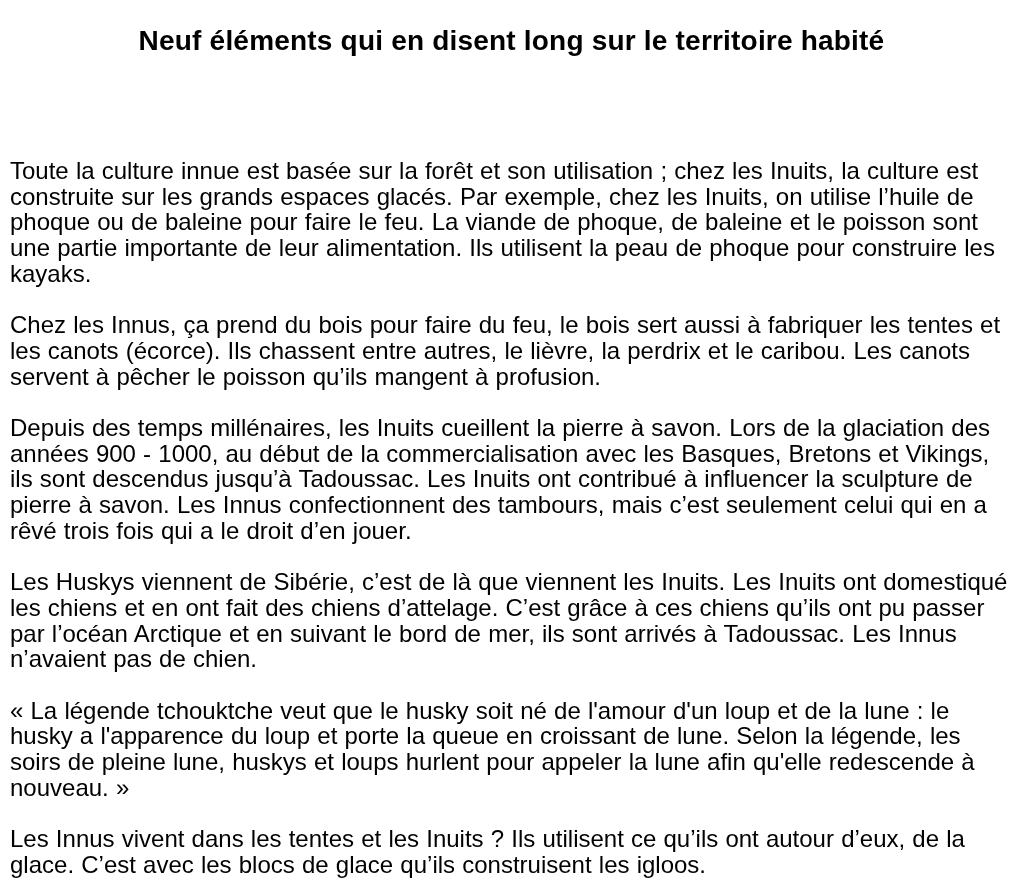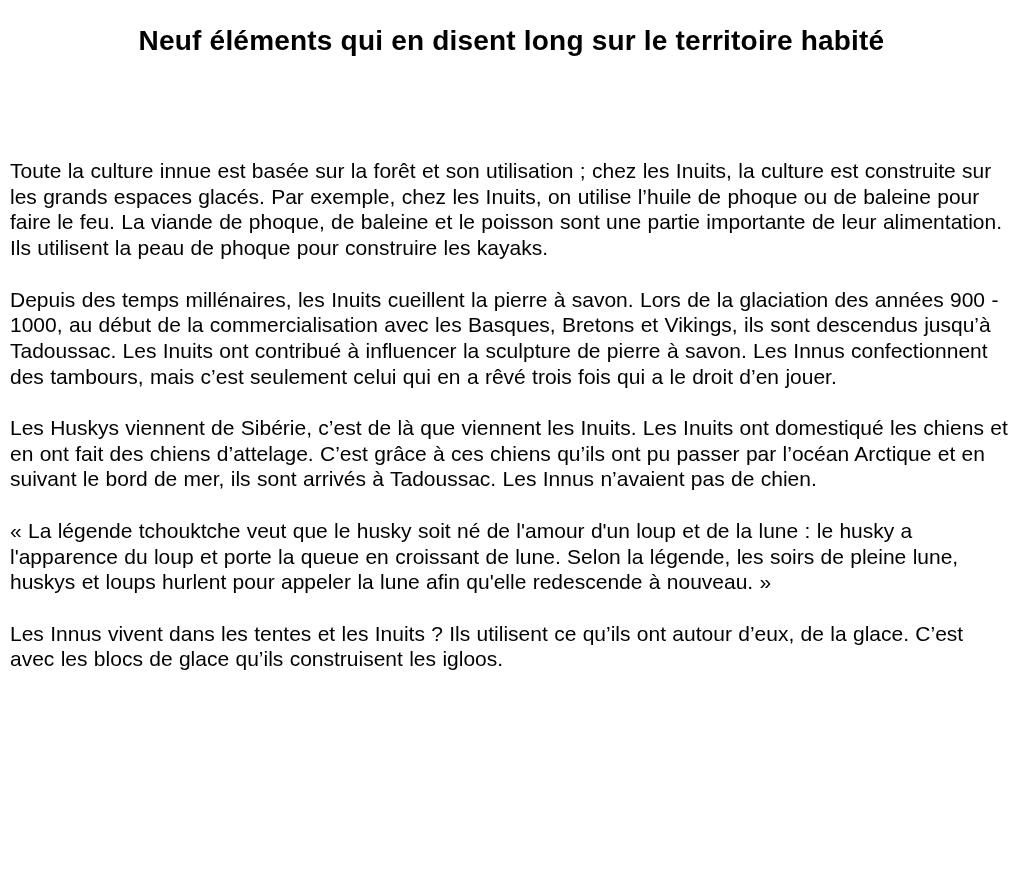--- a/index.html
+++ b/index.html
@@ -24,38 +24,39 @@
   .doc-title {
     margin: 0 0 101px 0;
     font-size: 28px;
     font-weight: 700;
     line-height: 33px;
     text-align: center;
     letter-spacing: 0.2px;
   }
   .para {
     margin: 0 0 25.7px 0;
-    font-size: 21px;
+    font-size: 24px;
     line-height: 25.7px;
     font-weight: 400;
     text-align: left;
     word-spacing: 0.5px;
   }
   .para:last-child {
     margin-bottom: 10px;
   }
 </style>
 </head>
 <body>
 
 <div class="page">
   <h1 class="doc-title">Neuf éléments qui en disent long sur le territoire habité</h1>
 
   <p class="para">Toute la culture innue est basée sur la forêt et son utilisation ; chez les Inuits, la culture est construite sur les grands espaces glacés. Par exemple, chez les Inuits, on utilise l’huile de phoque ou de baleine pour faire le feu. La viande de phoque, de baleine et le poisson sont une partie importante de leur alimentation. Ils utilisent la peau de phoque pour construire les kayaks.</p>
 
+  <p class="para">Chez les Innus, ça prend du bois pour faire du feu, le bois sert aussi à fabriquer les tentes et les canots (écorce). Ils chassent entre autres, le lièvre, la perdrix et le caribou. Les canots servent à pêcher le poisson qu’ils mangent à profusion.</p>
 
   <p class="para">Depuis des temps millénaires, les Inuits cueillent la pierre à savon. Lors de la glaciation des années 900 - 1000, au début de la commercialisation avec les Basques, Bretons et Vikings, ils sont descendus jusqu’à Tadoussac. Les Inuits ont contribué à influencer la sculpture de pierre à savon. Les Innus confectionnent des tambours, mais c’est seulement celui qui en a rêvé trois fois qui a le droit d’en jouer.</p>
 
   <p class="para">Les Huskys viennent de Sibérie, c’est de là que viennent les Inuits. Les Inuits ont domestiqué les chiens et en ont fait des chiens d’attelage. C’est grâce à ces chiens qu’ils ont pu passer par l’océan Arctique et en suivant le bord de mer, ils sont arrivés à Tadoussac. Les Innus n’avaient pas de chien.</p>
 
   <p class="para">« La légende tchouktche veut que le husky soit né de l'amour d'un loup et de la lune : le husky a l'apparence du loup et porte la queue en croissant de lune. Selon la légende, les soirs de pleine lune, huskys et loups hurlent pour appeler la lune afin qu'elle redescende à nouveau. »</p>
 
   <p class="para">Les Innus vivent dans les tentes et les Inuits ? Ils utilisent ce qu’ils ont autour d’eux, de la glace. C’est avec les blocs de glace qu’ils construisent les igloos.</p>
 </div>
 

